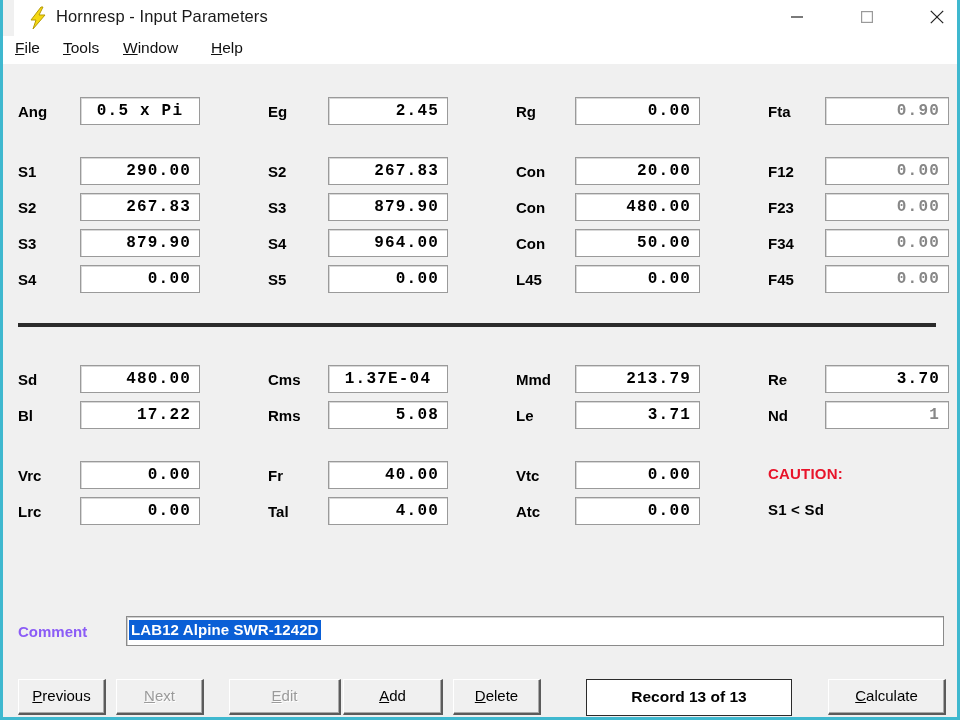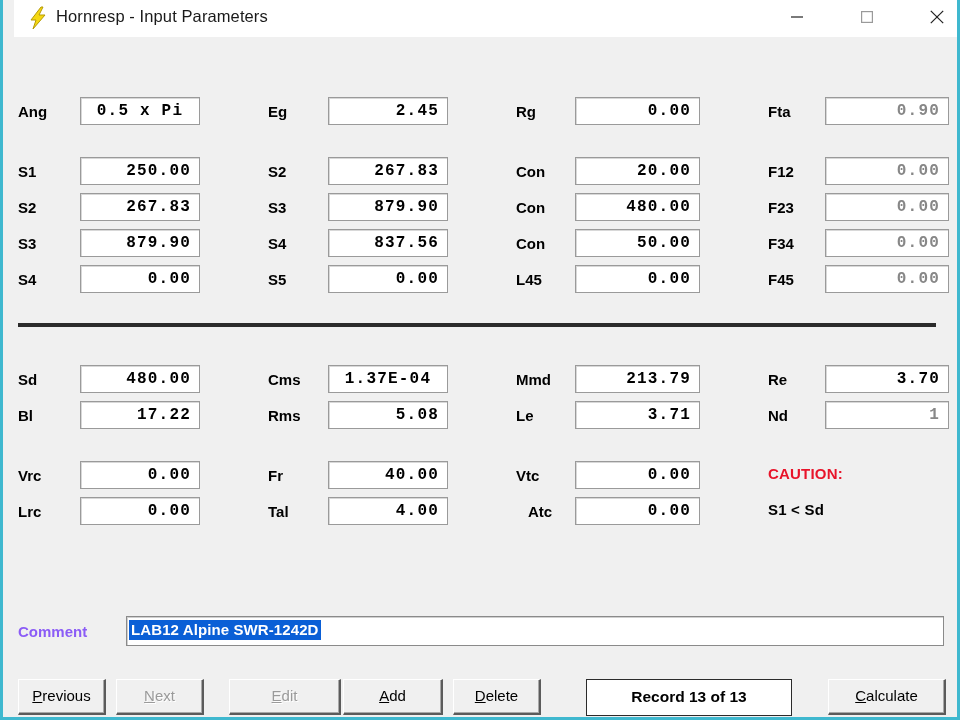--- a/index.html
+++ b/index.html
@@ -256,31 +256,37 @@
       </svg>
     </div>
     <div class="winbtn" id="btn-close">
       <svg width="14" height="14" viewBox="0 0 14 14">
         <line x1="0.8" y1="0.8" x2="13.2" y2="13.2" stroke="#222" stroke-width="1.2"></line>
         <line x1="13.2" y1="0.8" x2="0.8" y2="13.2" stroke="#222" stroke-width="1.2"></line>
       </svg>
     </div>
   </div>
 
+  <div id="menubar">
+    <span class="menu-item" id="menu-file"><u>F</u>ile</span>
+    <span class="menu-item" id="menu-tools"><u>T</u>ools</span>
+    <span class="menu-item" id="menu-window"><u>W</u>indow</span>
+    <span class="menu-item" id="menu-help"><u>H</u>elp</span>
+  </div>
 
   <div id="client">
 
     <div id="grid-upper">
         <span class="lbl c1lbl" style="top: 39px;">Ang</span>
         <div class="fbox c1box center" style="top: 33px;">
           <span>0.5 x Pi</span>
         </div>
         <span class="lbl c1lbl" style="top: 99px;">S1</span>
         <div class="fbox c1box" style="top: 93px;">
-          <span>250.00</span>
+          <span>290.00</span>
         </div>
         <span class="lbl c1lbl" style="top: 135px;">S2</span>
         <div class="fbox c1box" style="top: 129px;">
           <span>267.83</span>
         </div>
         <span class="lbl c1lbl" style="top: 171px;">S3</span>
         <div class="fbox c1box" style="top: 165px;">
           <span>879.90</span>
         </div>
         <span class="lbl c1lbl" style="top: 207px;">S4</span>
@@ -294,21 +300,21 @@
         <span class="lbl c2lbl" style="top: 99px;">S2</span>
         <div class="fbox c2box" style="top: 93px;">
           <span>267.83</span>
         </div>
         <span class="lbl c2lbl" style="top: 135px;">S3</span>
         <div class="fbox c2box" style="top: 129px;">
           <span>879.90</span>
         </div>
         <span class="lbl c2lbl" style="top: 171px;">S4</span>
         <div class="fbox c2box" style="top: 165px;">
-          <span>837.56</span>
+          <span>964.00</span>
         </div>
         <span class="lbl c2lbl" style="top: 207px;">S5</span>
         <div class="fbox c2box" style="top: 201px;">
           <span>0.00</span>
         </div>
         <span class="lbl c3lbl" style="top: 39px;">Rg</span>
         <div class="fbox c3box" style="top: 33px;">
           <span>0.00</span>
         </div>
         <span class="lbl c3lbl" style="top: 99px;">Con</span>
@@ -389,21 +395,21 @@
           <span>213.79</span>
         </div>
         <span class="lbl c3lbl" style="top: 343px;">Le</span>
         <div class="fbox c3box" style="top: 337px;">
           <span>3.71</span>
         </div>
         <span class="lbl c3lbl" style="top: 403px;">Vtc</span>
         <div class="fbox c3box" style="top: 397px;">
           <span>0.00</span>
         </div>
-        <span class="lbl c3lbl" style="top: 439px; margin-left: 12px;">Atc</span>
+        <span class="lbl c3lbl" style="top: 439px;">Atc</span>
         <div class="fbox c3box" style="top: 433px;">
           <span>0.00</span>
         </div>
         <span class="lbl c4lbl" style="top: 307px;">Re</span>
         <div class="fbox c4box" style="top: 301px;">
           <span>3.70</span>
         </div>
         <span class="lbl c4lbl" style="top: 343px;">Nd</span>
         <div class="fbox c4box disabled" style="top: 337px;">
           <span>1</span>

